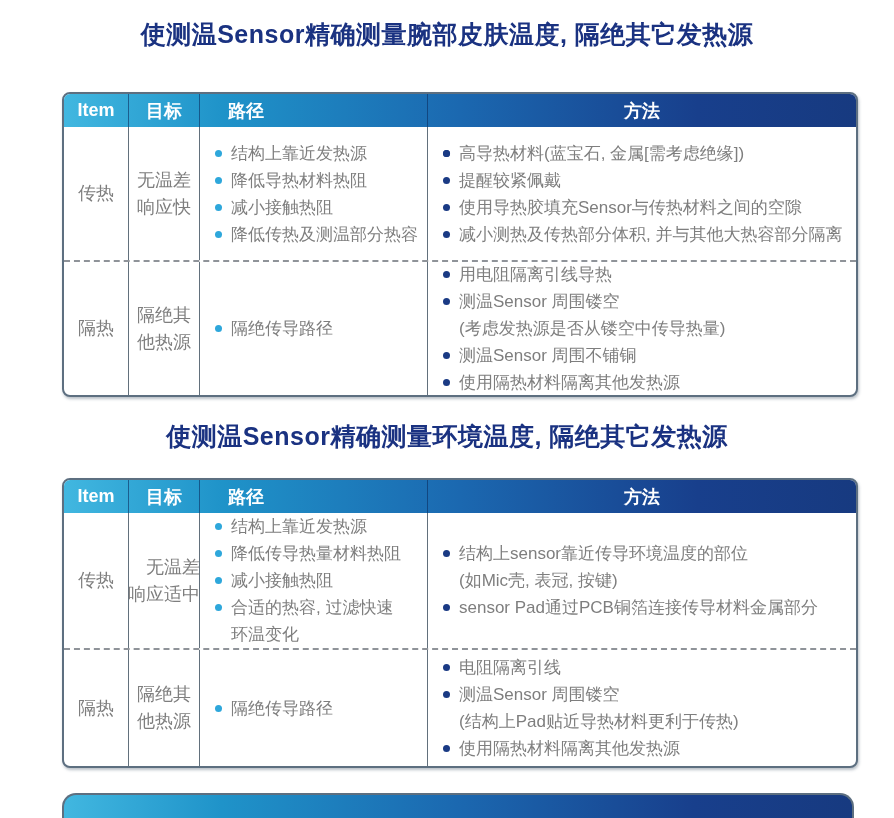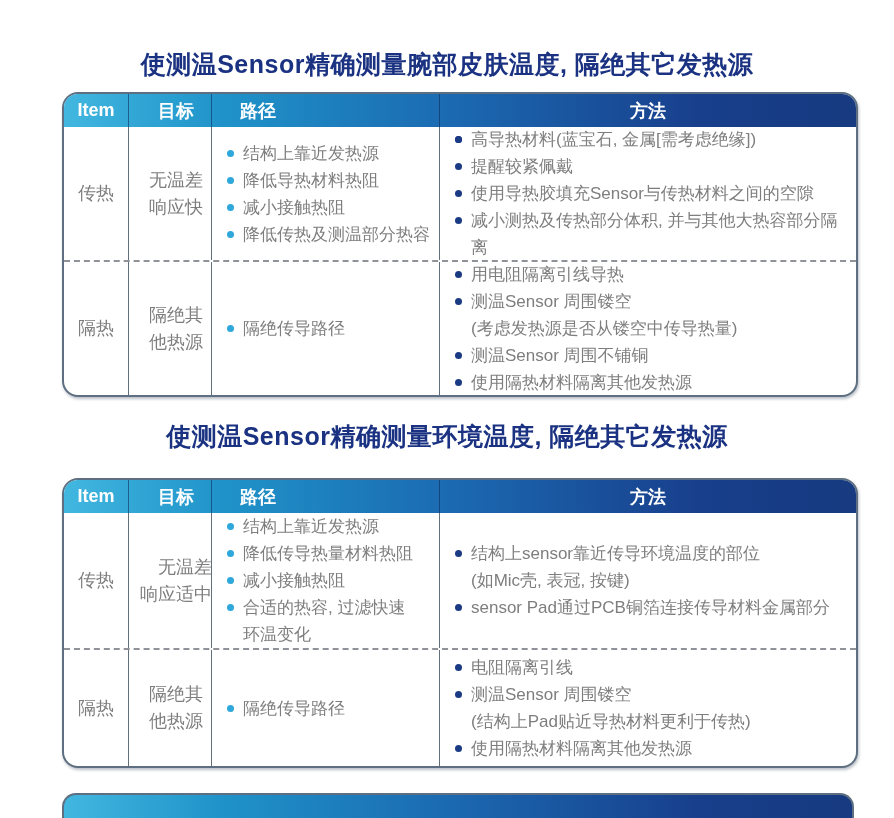--- a/index.html
+++ b/index.html
@@ -5,45 +5,45 @@
   html,body{margin:0;padding:0;}
   body{
     width:894px;height:818px;position:relative;background:#ffffff;
     font-family:"Liberation Sans","DejaVu Sans",sans-serif;
     overflow:hidden;
   }
   .title{
     position:absolute;left:0;width:894px;text-align:center;
     font-size:25px;font-weight:bold;color:#1a3281;letter-spacing:.5px;
   }
-  #title-1{top:48px;}
+  #title-1{top:18px;}
   #title-2{top:420px;}
 
   .tbl{
     position:absolute;left:62px;width:792px;
-    border:2px solid #5d6f80;border-radius:16px;overflow:hidden;
+    border:2px solid #5d6f80;border-radius:8px;overflow:hidden;
     box-shadow:1px 2px 3px rgba(100,115,130,.45);
     background:#ffffff;
   }
   #table-1{top:92px;}
   #table-2{top:478px;}
 
   .hdr{
     display:flex;height:33px;
     background:linear-gradient(90deg,#41b7e0 0%,#1f93c9 20%,#1b68b0 50%,#183f8c 80%,#173a80 100%);
   }
   .hcell{
     color:#ffffff;font-weight:bold;font-size:18px;
     display:flex;align-items:center;justify-content:center;
     border-right:1px solid rgba(12,45,95,.6);
     box-sizing:border-box;
   }
   .hcell:last-child{border-right:none;}
   .c1{width:65px;flex:none;}
-  .c2{width:71px;flex:none;margin-left:12px;}
+  .c2{width:71px;flex:none;}
   .c3{width:228px;flex:none;}
   .c4{flex:1;}
   .hcell.c3{justify-content:flex-start;padding-left:28px;}
 
   .row{display:flex;}
   .row + .row{border-top:2px dashed #8f9399;}
   .cell{
     border-right:1.5px solid #62707c;box-sizing:border-box;
     display:flex;color:#7e7e7e;
   }

